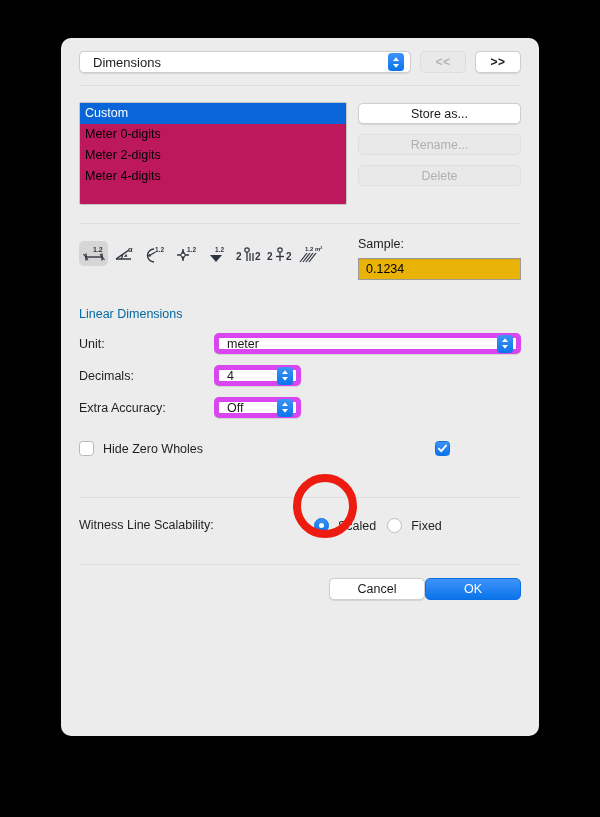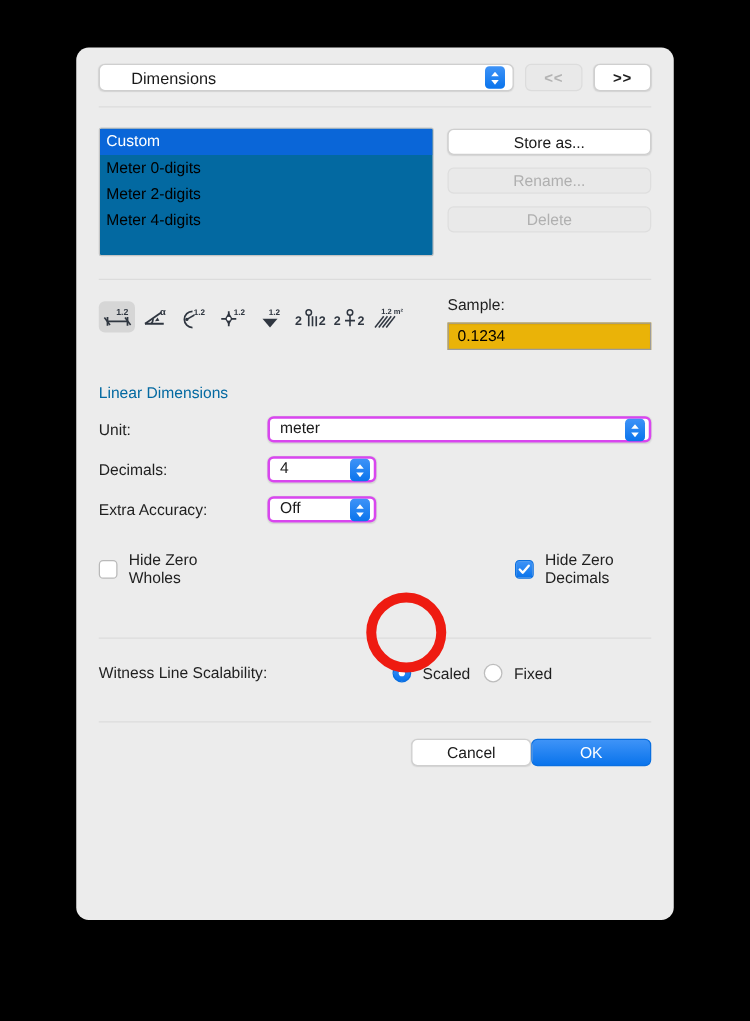--- a/index.html
+++ b/index.html
@@ -66,21 +66,21 @@
     gap: 9px;
   }
   .popup-btn {
     flex: 1;
     height: 22px;
     background: #ffffff;
     border: 1px solid #cfcfcf;
     border-radius: 5px;
     display: flex;
     align-items: center;
-    padding: 0 6px 0 25px;
+    padding: 0 6px 0 13px;
     box-sizing: border-box;
     font-size: 13px;
     color: #1a1a1a;
     position: relative;
     box-shadow: 0 0.5px 1px rgba(0,0,0,0.10);
   }
   .popup-btn .pval { flex: 1; }
   .stepper {
     width: 16px;
     height: 18px;
@@ -119,21 +119,21 @@
 
   
   .row-list {
     display: flex;
     gap: 11px;
     padding-top: 16px;
   }
   .listbox {
     width: 268px;
     height: 103px;
-    background: #0369a1;
+    background: #be185d;
     border: 1px solid #c4c4c4;
     border-radius: 2px;
     box-sizing: border-box;
     overflow: hidden;
   }
   .list-item {
     height: 21px;
     line-height: 21px;
     padding: 0 0 0 5px;
     font-size: 12.5px;
@@ -229,24 +229,24 @@
     margin-bottom: 11px;
   }
   .field-label {
     width: 135px;
     font-size: 12.5px;
     color: #1f1f1f;
   }
   .popup-sm {
     height: 21px;
     background: #ffffff;
-    border: 2px solid #d946ef;
+    border: 5px solid #d946ef;
     border-radius: 5px;
     display: flex;
-    align-items: flex-start;
+    align-items: center;
     padding: 0 3px 0 8px;
     box-sizing: border-box;
     font-size: 12.5px;
     color: #1a1a1a;
     box-shadow: 0 0.5px 1px rgba(0,0,0,0.10);
   }
   .popup-sm .pval { flex: 1; }
   .popup-wide { flex: 1; }
   .popup-narrow { width: 87px; }
 
@@ -540,21 +540,20 @@
       <div class="checkbox-wrap">
         <span class="cbox"></span>
         <span class="cbox-label">Hide Zero Wholes</span>
       </div>
       <div class="checkbox-wrap second">
         <span class="cbox checked">
           <svg width="11" height="11" viewBox="0 0 11 11">
             <path d="M1.8 5.6 L4.2 8.2 L9 2.6" stroke="#fff" stroke-width="1.9" fill="none" stroke-linecap="round" stroke-linejoin="round"></path>
           </svg>
         </span>
-        <span class="cbox-label">Hide Zero Decimals</span>
       </div>
     </div>
 
     <div style="padding-top:41px"></div>
     <div class="hr"></div>
 
     <div class="witness-row">
       <span class="witness-label">Witness Line Scalability:</span>
       <div class="radio-group">
         <div class="radio-item">

